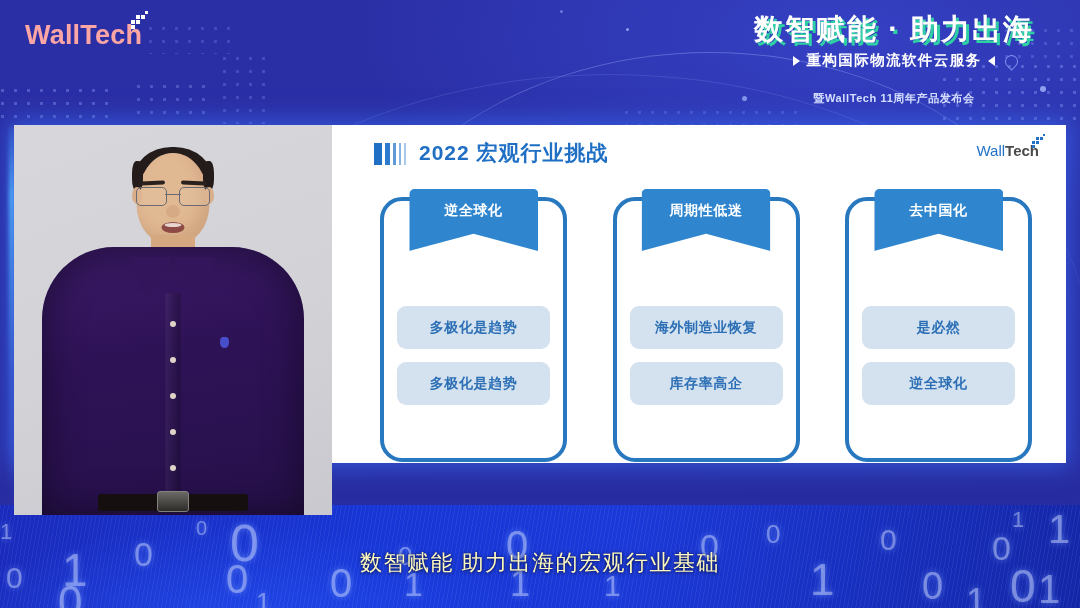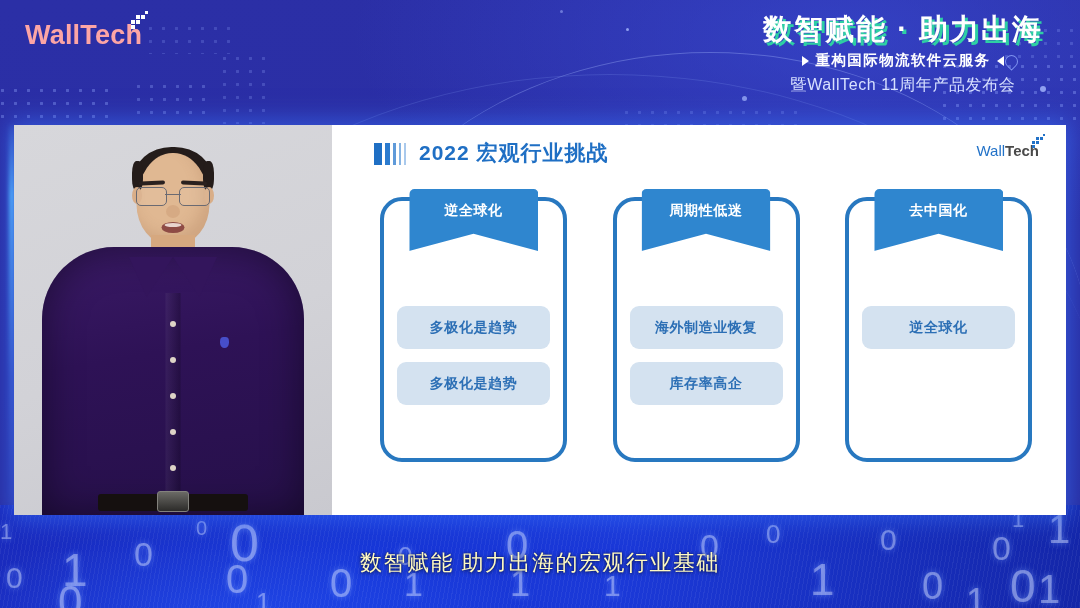--- a/index.html
+++ b/index.html
@@ -57,40 +57,40 @@
 
   
   .wt-logo{position:absolute;left:25px;top:22px;display:flex;align-items:flex-start;}
   .wt-logo .wt-txt{
     color:#fca5a5;font-size:27px;font-weight:700;letter-spacing:.2px;line-height:1;
   }
   .wt-logo .wt-dots{position:relative;width:18px;height:18px;margin-left:-11px;margin-top:-5px;}
   .wt-logo .wt-dots i{position:absolute;background:#fff;width:4px;height:4px;display:block;}
 
   
-  .title-block{position:absolute;right:27px;top:14px;text-align:center;width:300px;}
+  .title-block{position:absolute;right:36px;top:14px;text-align:center;width:300px;}
   .main-title{
     font-size:29px;font-weight:700;color:#ffffff;letter-spacing:2px;line-height:1.08;
     text-shadow:3px 3px 0 #2ecfa4;
     white-space:nowrap;
   }
   .sub-title{
     margin-top:6px;font-size:14.5px;font-weight:700;color:#fff;letter-spacing:1.4px;
     display:flex;align-items:center;justify-content:center;gap:7px;white-space:nowrap;
   }
   .tri{width:0;height:0;border-top:5px solid transparent;border-bottom:5px solid transparent;}
   .tri.r{border-left:7px solid #fff;}
   .tri.l{border-right:7px solid #fff;}
   .sub-title2{
-    margin-top:5px;font-size:16px;font-weight:400;color:#d7e0ff;letter-spacing:.6px;white-space:nowrap;
+    margin-top:21px;font-size:11px;font-weight:700;color:#d7e0ff;letter-spacing:.6px;white-space:nowrap;
   }
 
   
   .content{
-    position:absolute;left:14px;top:125px;width:1052px;height:390px;
+    position:absolute;left:14px;top:125px;width:1052px;height:338px;
     display:flex;
     box-shadow:0 0 22px 4px rgba(60,120,255,.55);
   }
   .glow-left{
     position:absolute;left:9px;top:125px;width:6px;height:390px;
     background:linear-gradient(180deg,rgba(90,200,255,.1),rgba(90,200,255,.95) 18%,rgba(90,170,255,.25) 65%,rgba(90,170,255,0));
     filter:blur(2px);
   }
 
   
@@ -353,20 +353,23 @@
             </div>
           </div>
         </div>
 
         <div class="card">
           <div class="ribbon">
             <span>去中国化</span>
           </div>
           <div class="pills">
             <div class="pill">
+              <span>是必然</span>
+            </div>
+            <div class="pill">
               <span>逆全球化</span>
             </div>
           </div>
         </div>
 
       </div>
     </div>
   </div>
 
   <div class="caption">数智赋能 助力出海的宏观行业基础</div>

